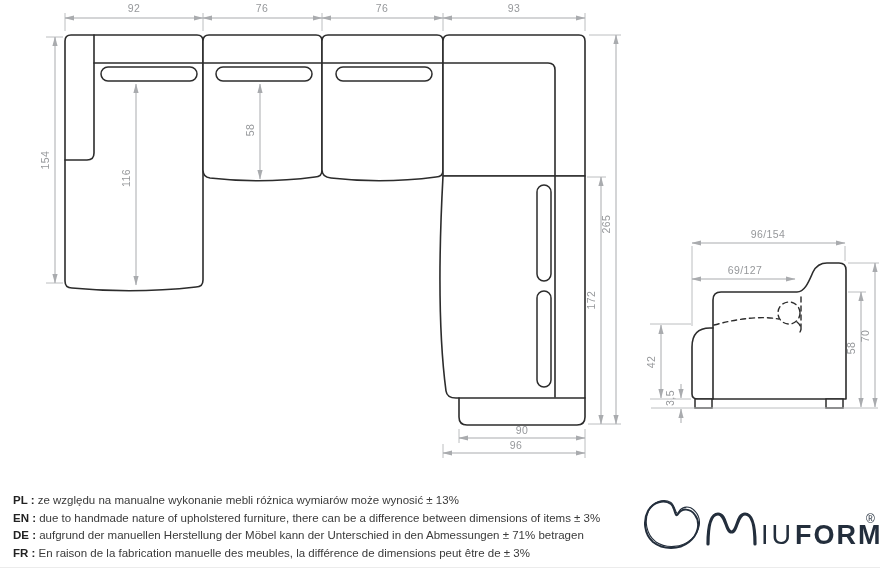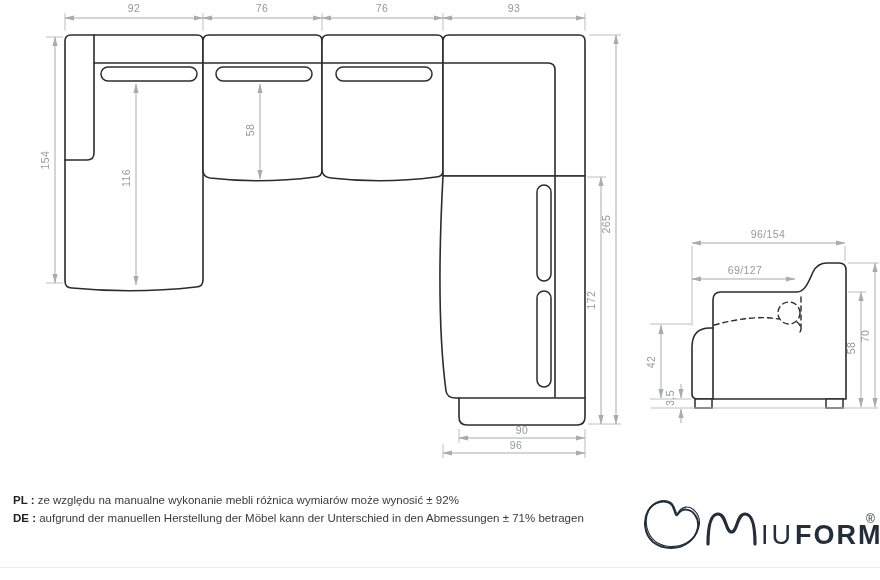--- a/index.html
+++ b/index.html
@@ -133,22 +133,24 @@
     <text class="dim anchor-mid" x="768" y="238">96/154</text>
     <text class="dim anchor-mid" x="745" y="274">69/127</text>
     <text class="dim anchor-mid" transform="rotate(-90 655 362)" x="655" y="362">42</text>
     <text class="dim anchor-mid" transform="rotate(-90 674 398)" x="674" y="398">3,5</text>
     <text class="dim anchor-mid" transform="rotate(-90 855 348)" x="855" y="348">58</text>
     <text class="dim anchor-mid" transform="rotate(-90 869 336)" x="869" y="336">70</text>
   </g>
 </svg>
 
 <div class="notes">
-  <div class="note"><b>PL :</b> <span>ze względu na manualne wykonanie mebli różnica wymiarów może wynosić ± 92%</span></div>
+  <div class="note"><b>PL :</b> <span>ze względu na manualne wykonanie mebli różnica wymiarów może wynosić ± 13%</span></div>
+  <div class="note"><b>EN :</b> <span>due to handmade nature of upholstered furniture, there can be a difference between dimensions of items ± 3%</span></div>
   <div class="note"><b>DE :</b> <span>aufgrund der manuellen Herstellung der Möbel kann der Unterschied in den Abmessungen ± 71% betragen</span></div>
+  <div class="note"><b>FR :</b> <span>En raison de la fabrication manuelle des meubles, la différence de dimensions peut être de ± 3%</span></div>
 </div>
 
 <svg id="logo" width="240" height="74" viewBox="0 0 240 74">
   <g stroke="#232e3c" fill="none" stroke-linejoin="round" stroke-linecap="round">
     <path stroke-width="2" d="M31,15 C24,10 13,13 8,22 C3,31 4,45 13,53 C23,61 39,61 49,53 C58,46 61,34 55,26 C50,19 42,19 38,25 C35,30 35,18 31,15 Z"></path>
     <path stroke-width="1.1" transform="rotate(-4 32 36) translate(1.5,-1.5)" d="M31,15 C24,10 13,13 8,22 C3,31 4,45 13,53 C23,61 39,61 49,53 C58,46 61,34 55,26 C50,19 42,19 38,25 C35,30 35,18 31,15 Z"></path>
   </g>
   <path d="M68,55 C68,34 72,25 78,25 C84,25 85,34 88,40 C90,44 93,44 95,40 C98,34 99,25 105,25 C111,25 115,34 115,55" stroke="#232e3c" stroke-width="3.2" fill="none" stroke-linecap="round" stroke-linejoin="round"></path>
   <text x="121" y="55" font-size="27" letter-spacing="3" fill="#232e3c" font-family="Liberation Sans, sans-serif">IU</text>
   <text x="155" y="55" font-size="27" font-weight="bold" letter-spacing="2" fill="#232e3c" font-family="Liberation Sans, sans-serif">FORM</text>

